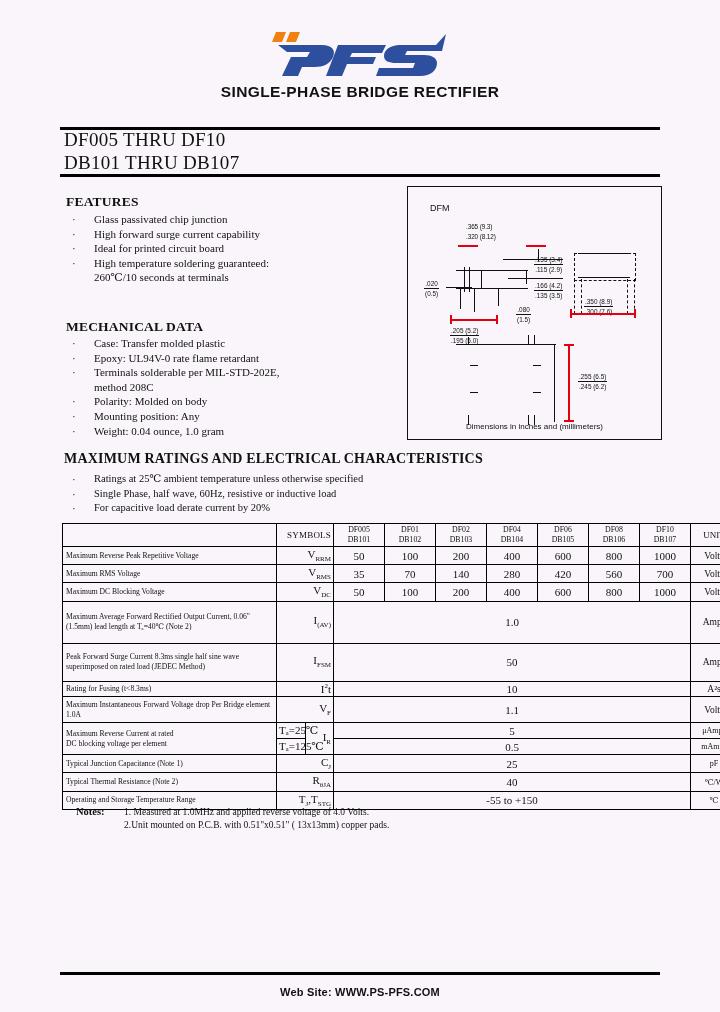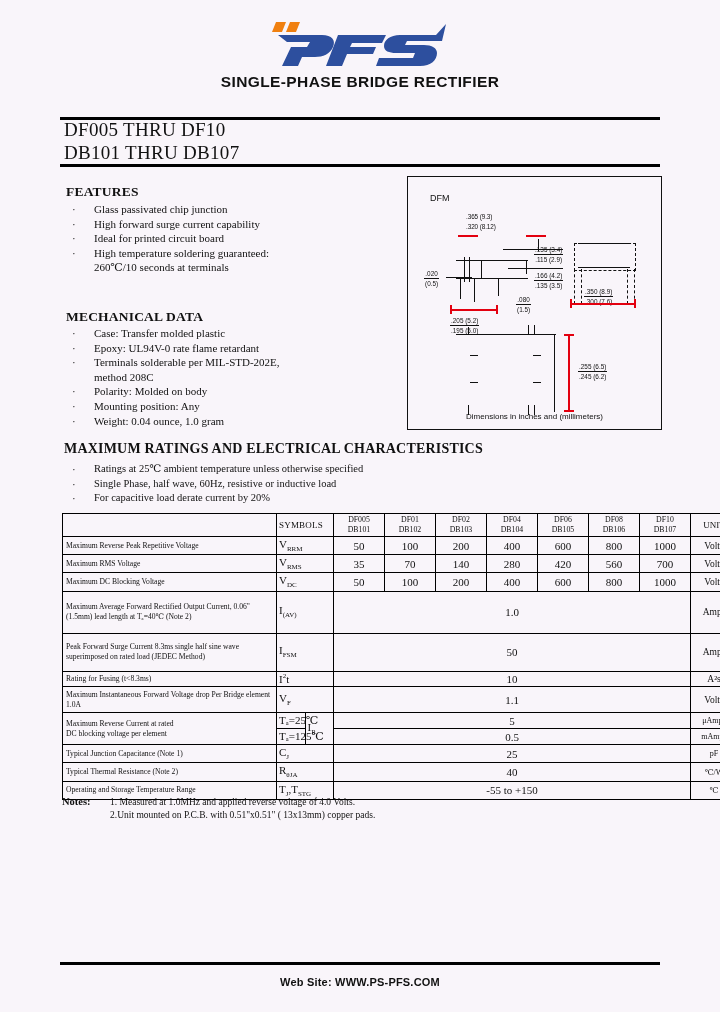--- a/index.html
+++ b/index.html
@@ -10,21 +10,21 @@
     width: 720px;
     height: 1012px;
     background: #f9f5fa;
     font-family: "Liberation Serif", "DejaVu Serif", serif;
     color: #111;
     position: relative;
     overflow: hidden;
   }
   .page {
     position: absolute;
-    left: 0; top: 4px;
+    left: 0; top: 14px;
     width: 720px;
     height: 792px;
   }
 
   
   .logo-wrap {
     position: absolute;
     left: 0; top: 14px;
     width: 720px;
     text-align: center;
@@ -185,21 +185,21 @@
     font-size: 7.6px;
   }
   table.main td, table.main th {
     border: 1px solid #000;
     padding: 1px 2px;
     vertical-align: middle;
     font-weight: normal;
   }
   .c-desc { width: 208px; text-align: left; padding-left: 3px !important; line-height: 9.6px; }
   .c-sub  { width: 52px;  text-align: center; font-size: 11px; }
-  .c-sym  { width: 52px;  text-align: left; margin-left: 11px; }
+  .c-sym  { width: 52px;  text-align: right; margin-left: 11px; }
   .c-val  { width: 46px;  text-align: center; }
   .c-unit { width: 42px;  text-align: center; }
 
   .hdr-sym { font-size: 9px; letter-spacing: .2px; }
   .hdr-part { font-size: 7.8px; line-height: 10px; text-align: center; }
   .hdr-unit { font-size: 9px; }
 
   .sym { font-size: 11px; white-space: nowrap; }
   .sym sub { font-size: 7px; }
   .sym sup { font-size: 7px; }
@@ -581,21 +581,21 @@
         <td class="c-sym" colspan="2">
           <span class="sym">T<sub>J</sub><span>,T</span><sub>STG</sub></span>
         </td>
         <td class="merged val" colspan="7">-55 to +150</td>
         <td class="c-unit unit-sm">℃</td>
       </tr>
     </tbody>
   </table>
 
   <div id="notes">
-    <div style="position:relative;">
+    <div style="position:relative;margin-left:14px;">
       <span class="nlabel" style="position:absolute; left:0; top:0;">Notes:</span>
       <div class="nline1">1. Measured at 1.0MHz and applied reverse voltage of 4.0 Volts.</div>
       <div class="nline">2.Unit mounted on P.C.B. with 0.51"x0.51" ( 13x13mm) copper pads.</div>
     </div>
   </div>
 
   <div class="rule-thick" id="rule-footer"></div>
   <div id="footer-text">Web Site:  WWW.PS-PFS.COM</div>
 
 </div>

